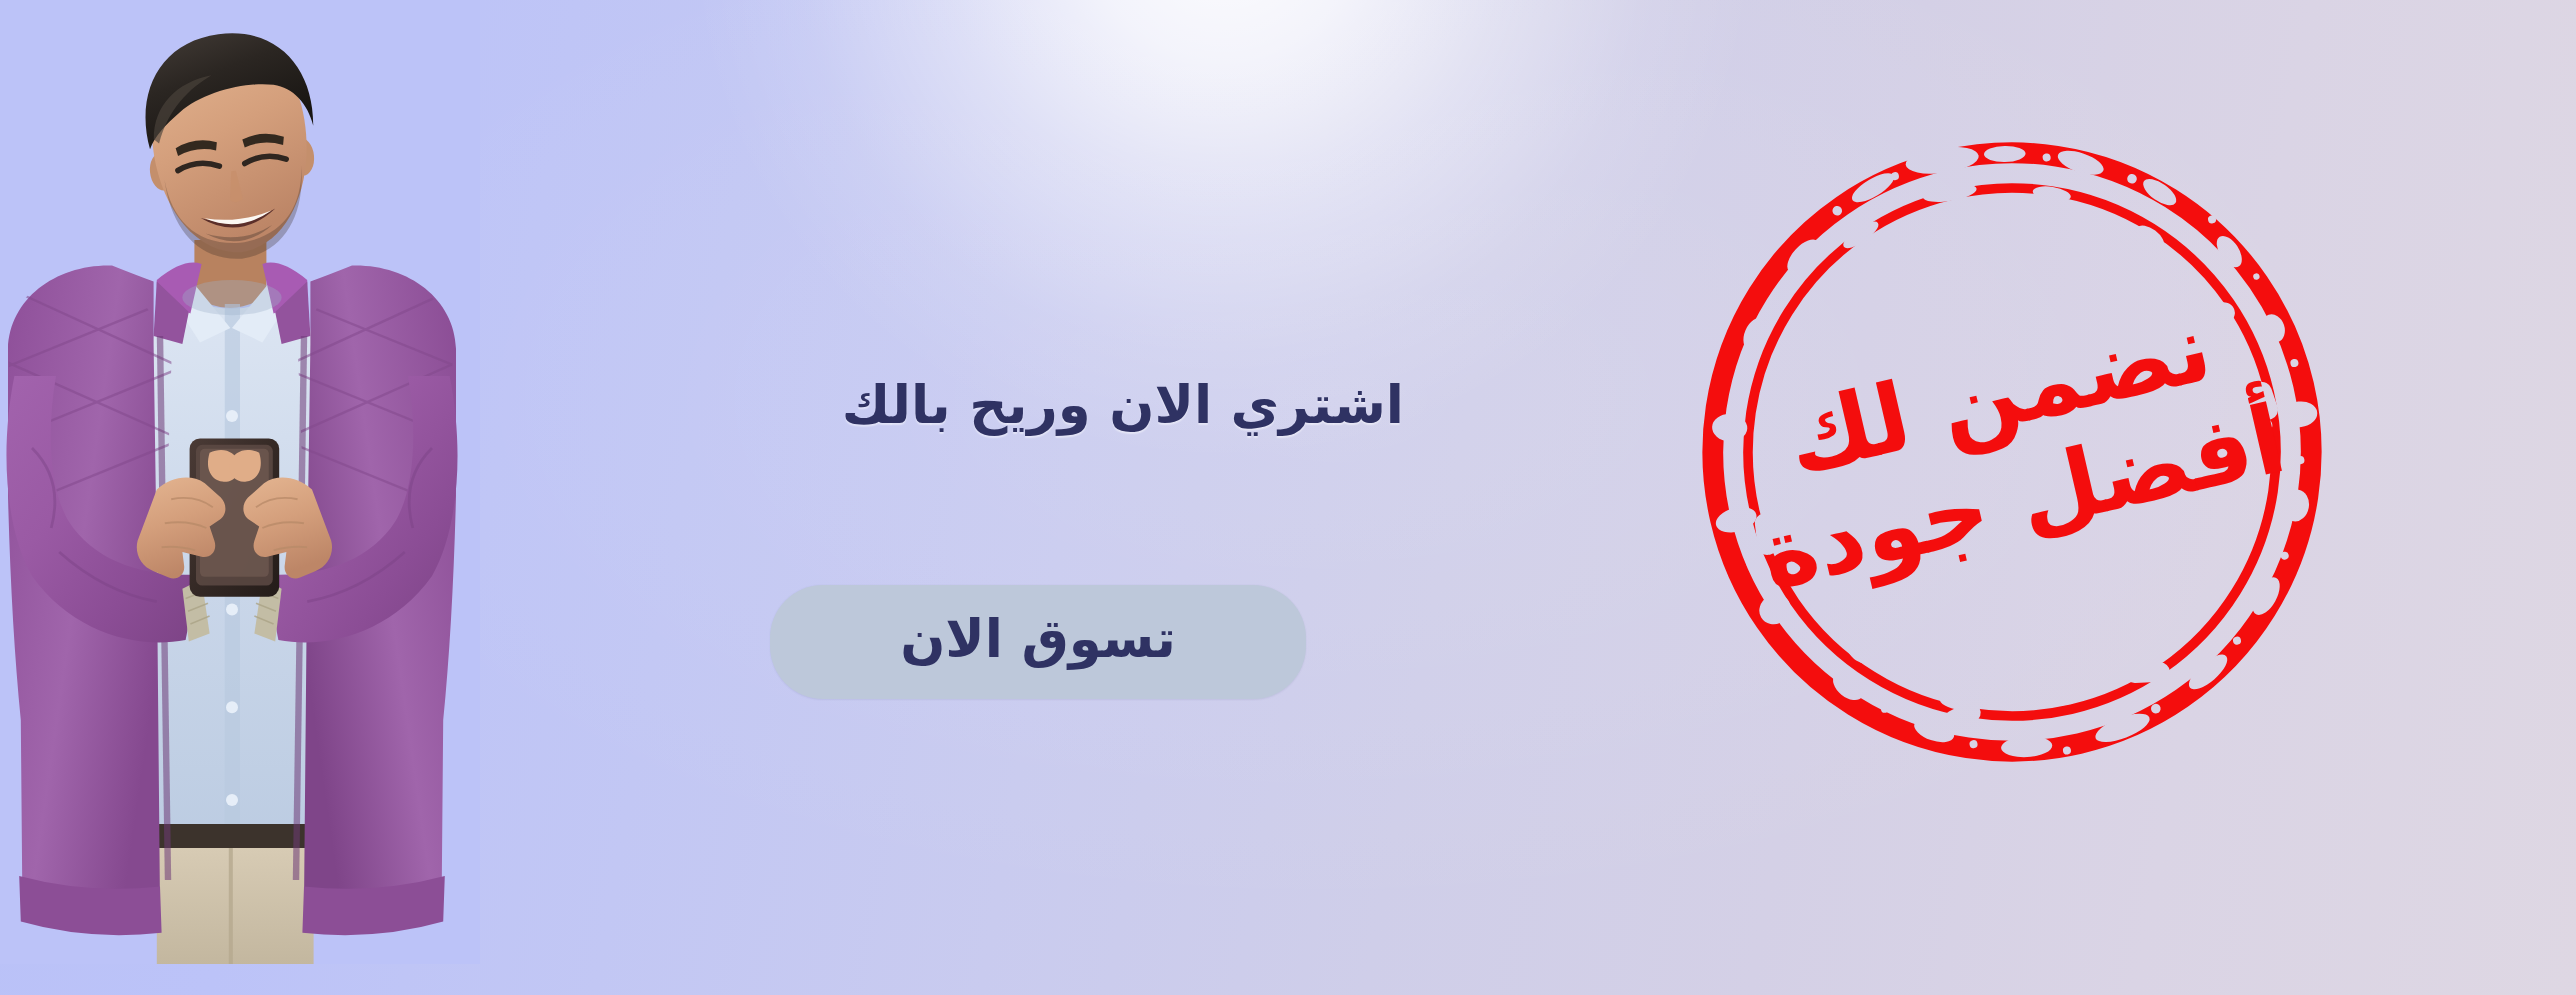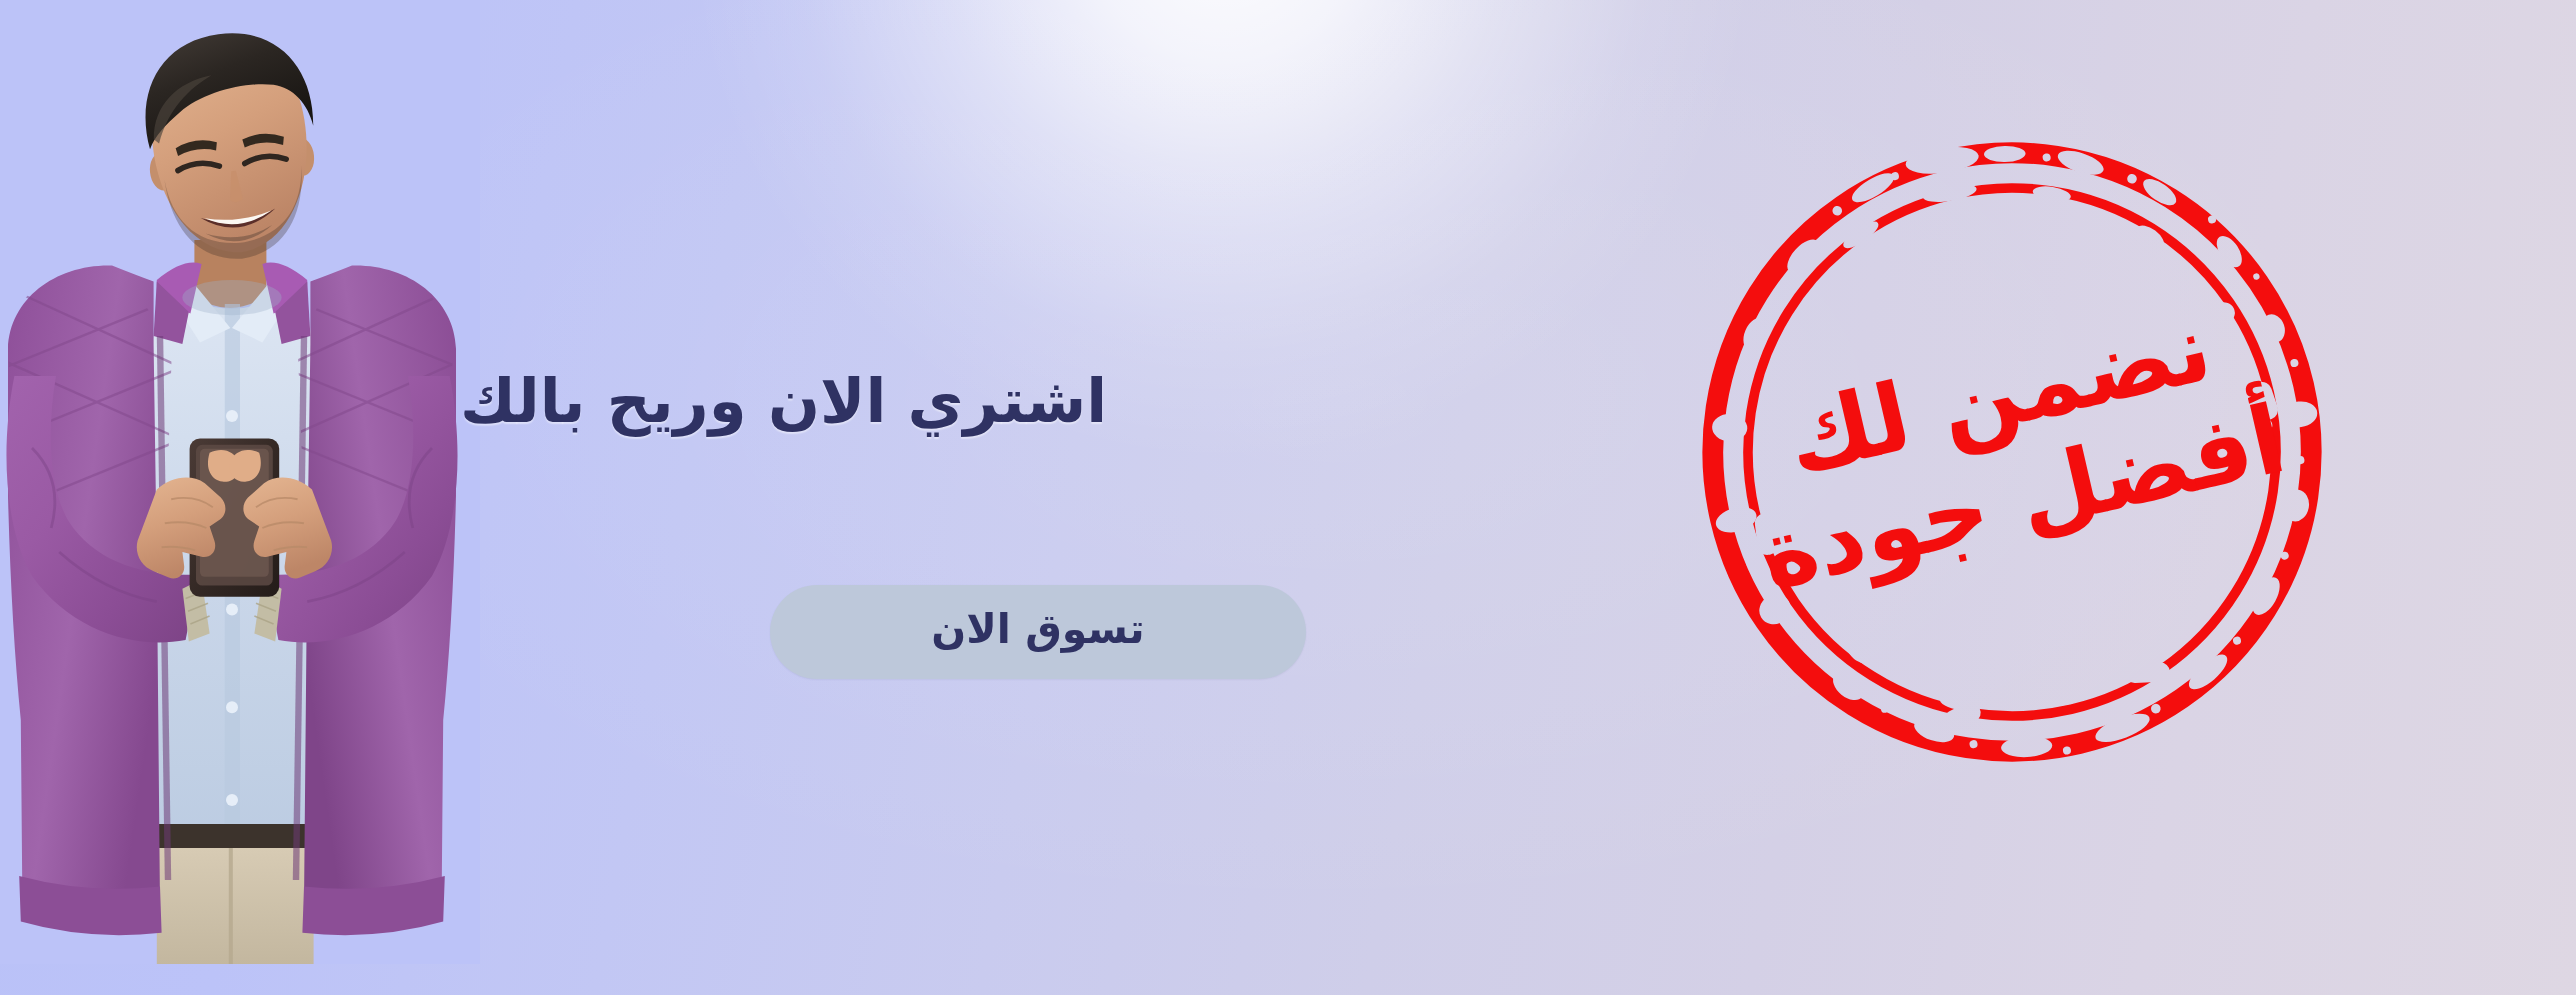--- a/index.html
+++ b/index.html
@@ -43,44 +43,44 @@
     position:absolute;
     left:0px; top:0px;
     width:480px; height:964px;
     overflow:hidden;
   }
   #photo-block svg{display:block;width:480px;height:964px;}
 
   
   #headline{
     position:absolute;
-    left:460px; top:324px;
+    left:460px; top:338px;
     width:944px;
-    text-align:left;
+    text-align:right;
     color:#2f3263;
-    font-size:61px;
+    font-size:53px;
     font-weight:bold;
     line-height:1.18;
     letter-spacing:0px;
     direction:rtl;
     white-space:nowrap;
     text-shadow:0 1.6px 1.6px rgba(255,255,255,0.45);
   }
 
   
   #cta-button{
     position:absolute;
     left:770px; top:585px;
-    width:536px; height:94px;
+    width:536px; height:114px;
     border:none;
     border-radius:53px;
     background:#bdc8da;
     color:#2f3263;
     font-family:"DejaVu Sans","Liberation Sans",sans-serif;
-    font-size:41px;
+    font-size:53px;
     font-weight:bold;
     direction:rtl;
     cursor:pointer;
     display:flex;
     align-items:center;
     justify-content:center;
     padding:0 0 6.4px 0;
     box-shadow:0 0.8px 1.6px rgba(80,80,130,0.10);
   }
 

